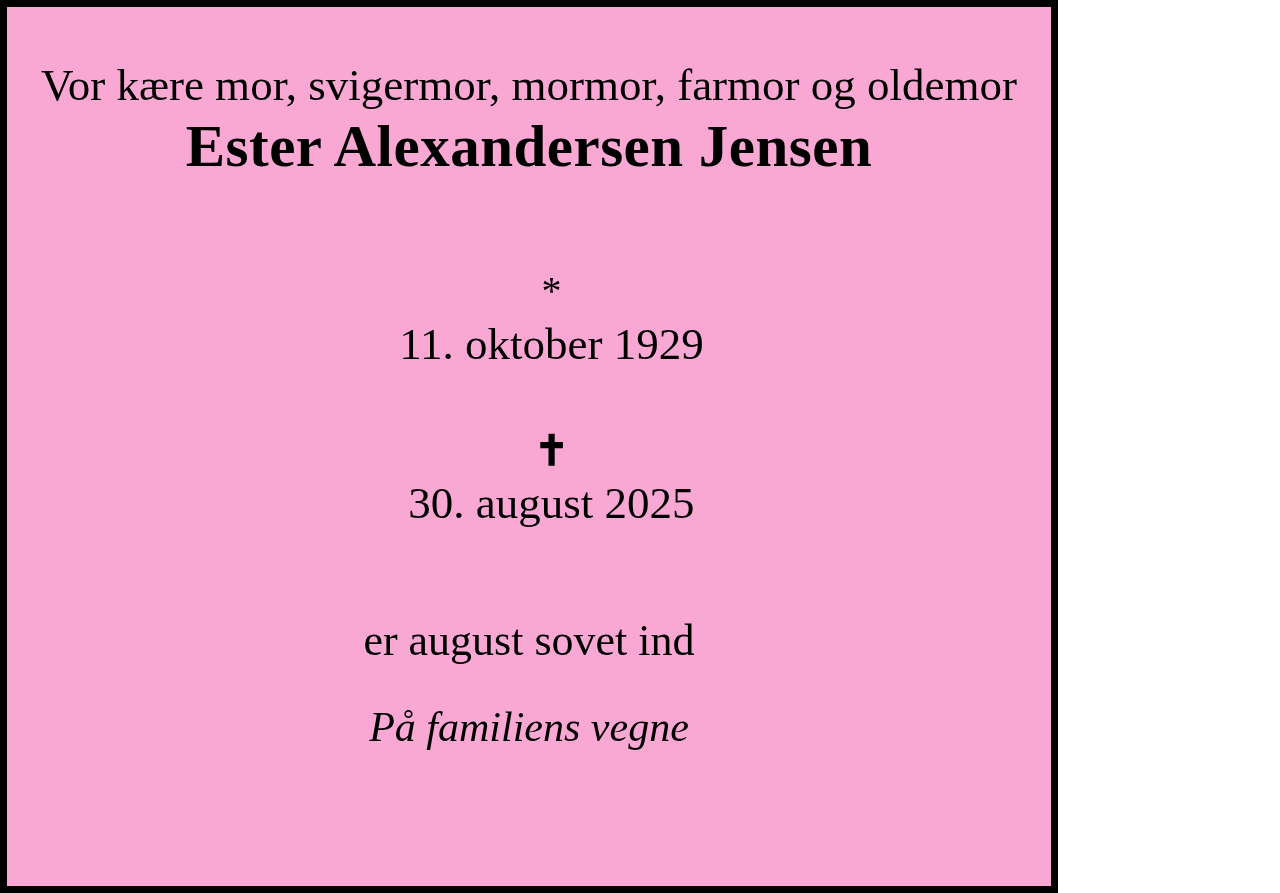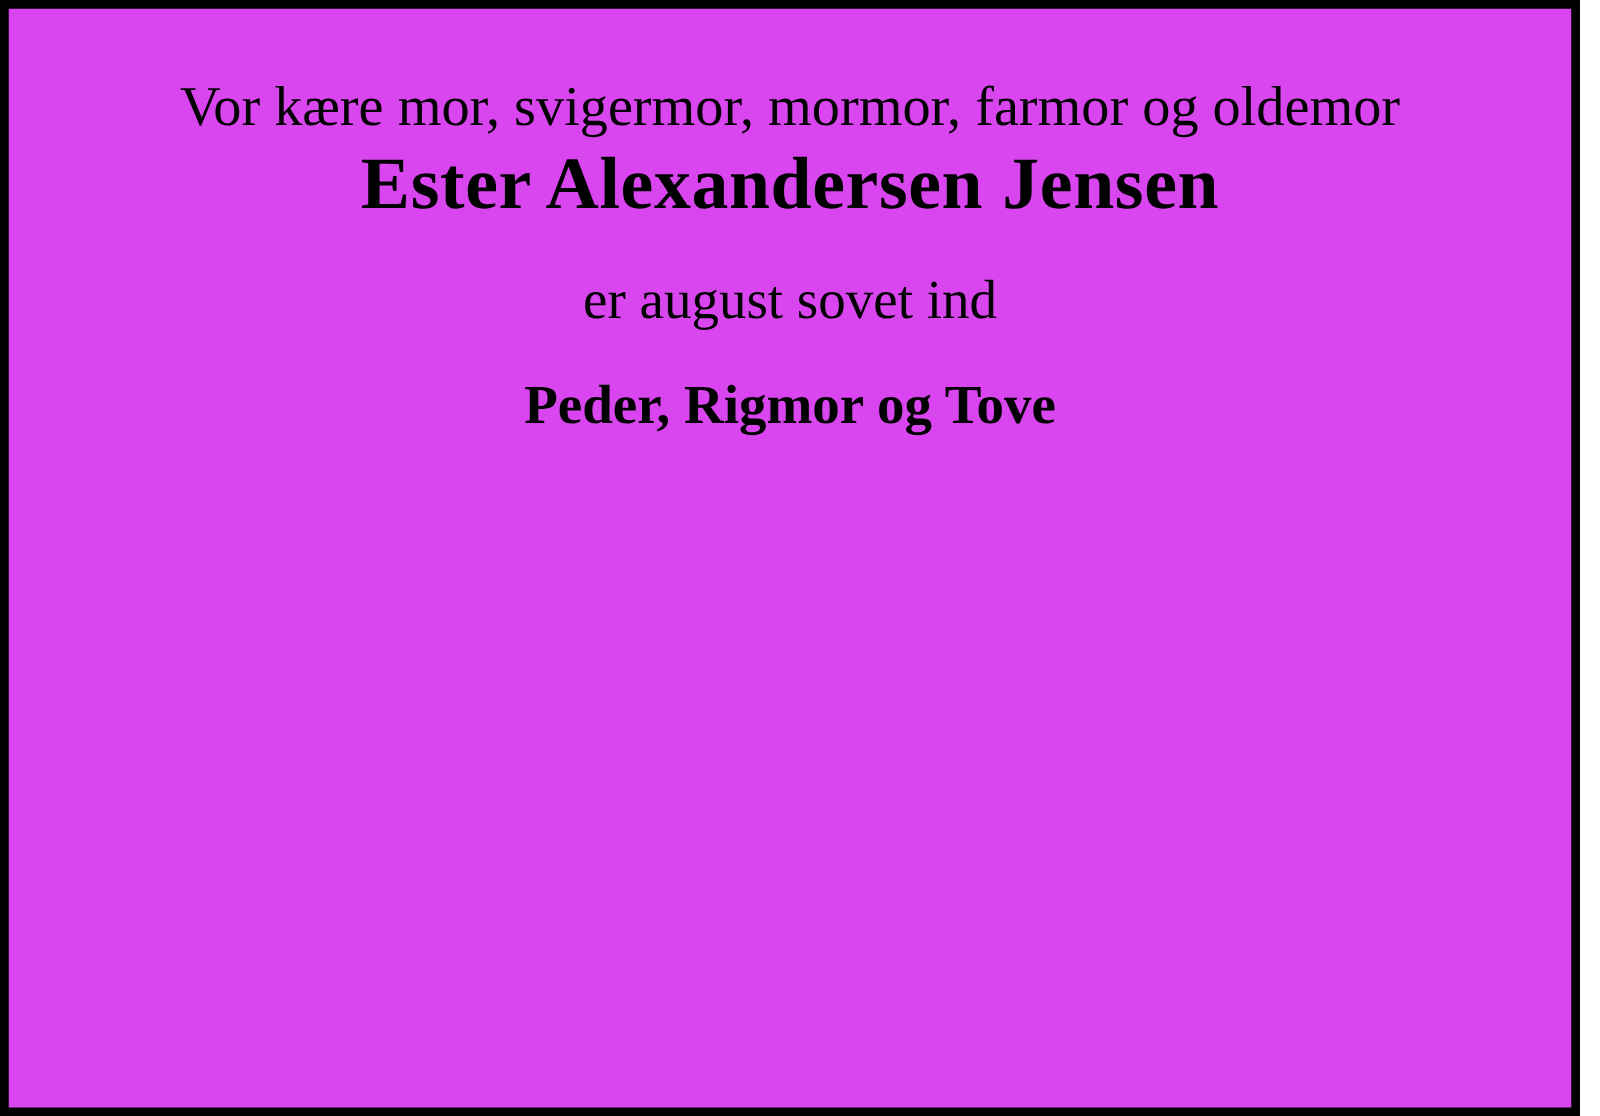--- a/index.html
+++ b/index.html
@@ -9,24 +9,24 @@
   }
   body {
     width: 1280px;
     height: 893px;
     font-family: "Liberation Serif", serif;
     color: #000000;
     overflow: hidden;
   }
   .notice-frame {
     box-sizing: border-box;
-    width: 1264px;
+    width: 1058px;
     height: 893px;
     border: 7px solid #000000;
-    background: #d946ef;
+    background: #f9a8d4;
     padding: 34px 46px 32px 46px;
     display: flex;
     flex-direction: column;
     align-items: center;
   }
   .line {
     text-align: center;
     line-height: 1.18;
     white-space: pre;
   }
@@ -72,19 +72,26 @@
 </style>
 </head>
 <body>
 
 <div class="notice-frame">
 
   <div class="line intro">Vor kære mor, svigermor, mormor, farmor og oldemor</div>
 
   <div class="line name">Ester Alexandersen Jensen</div>
 
+  <div class="line dates">
+    <span class="star">*</span>
+    <span>11. oktober 1929</span>
+    <span class="sep"></span>
+    <span class="dagger">✝</span>
+    <span>30. august 2025</span>
+  </div>
 
   <div class="line passing">er august sovet ind</div>
 
+  <div class="line behalf">På familiens vegne</div>
 
-  <div class="line family">Peder, Rigmor og Tove</div>
 
 </div>
 
 </body></html>

